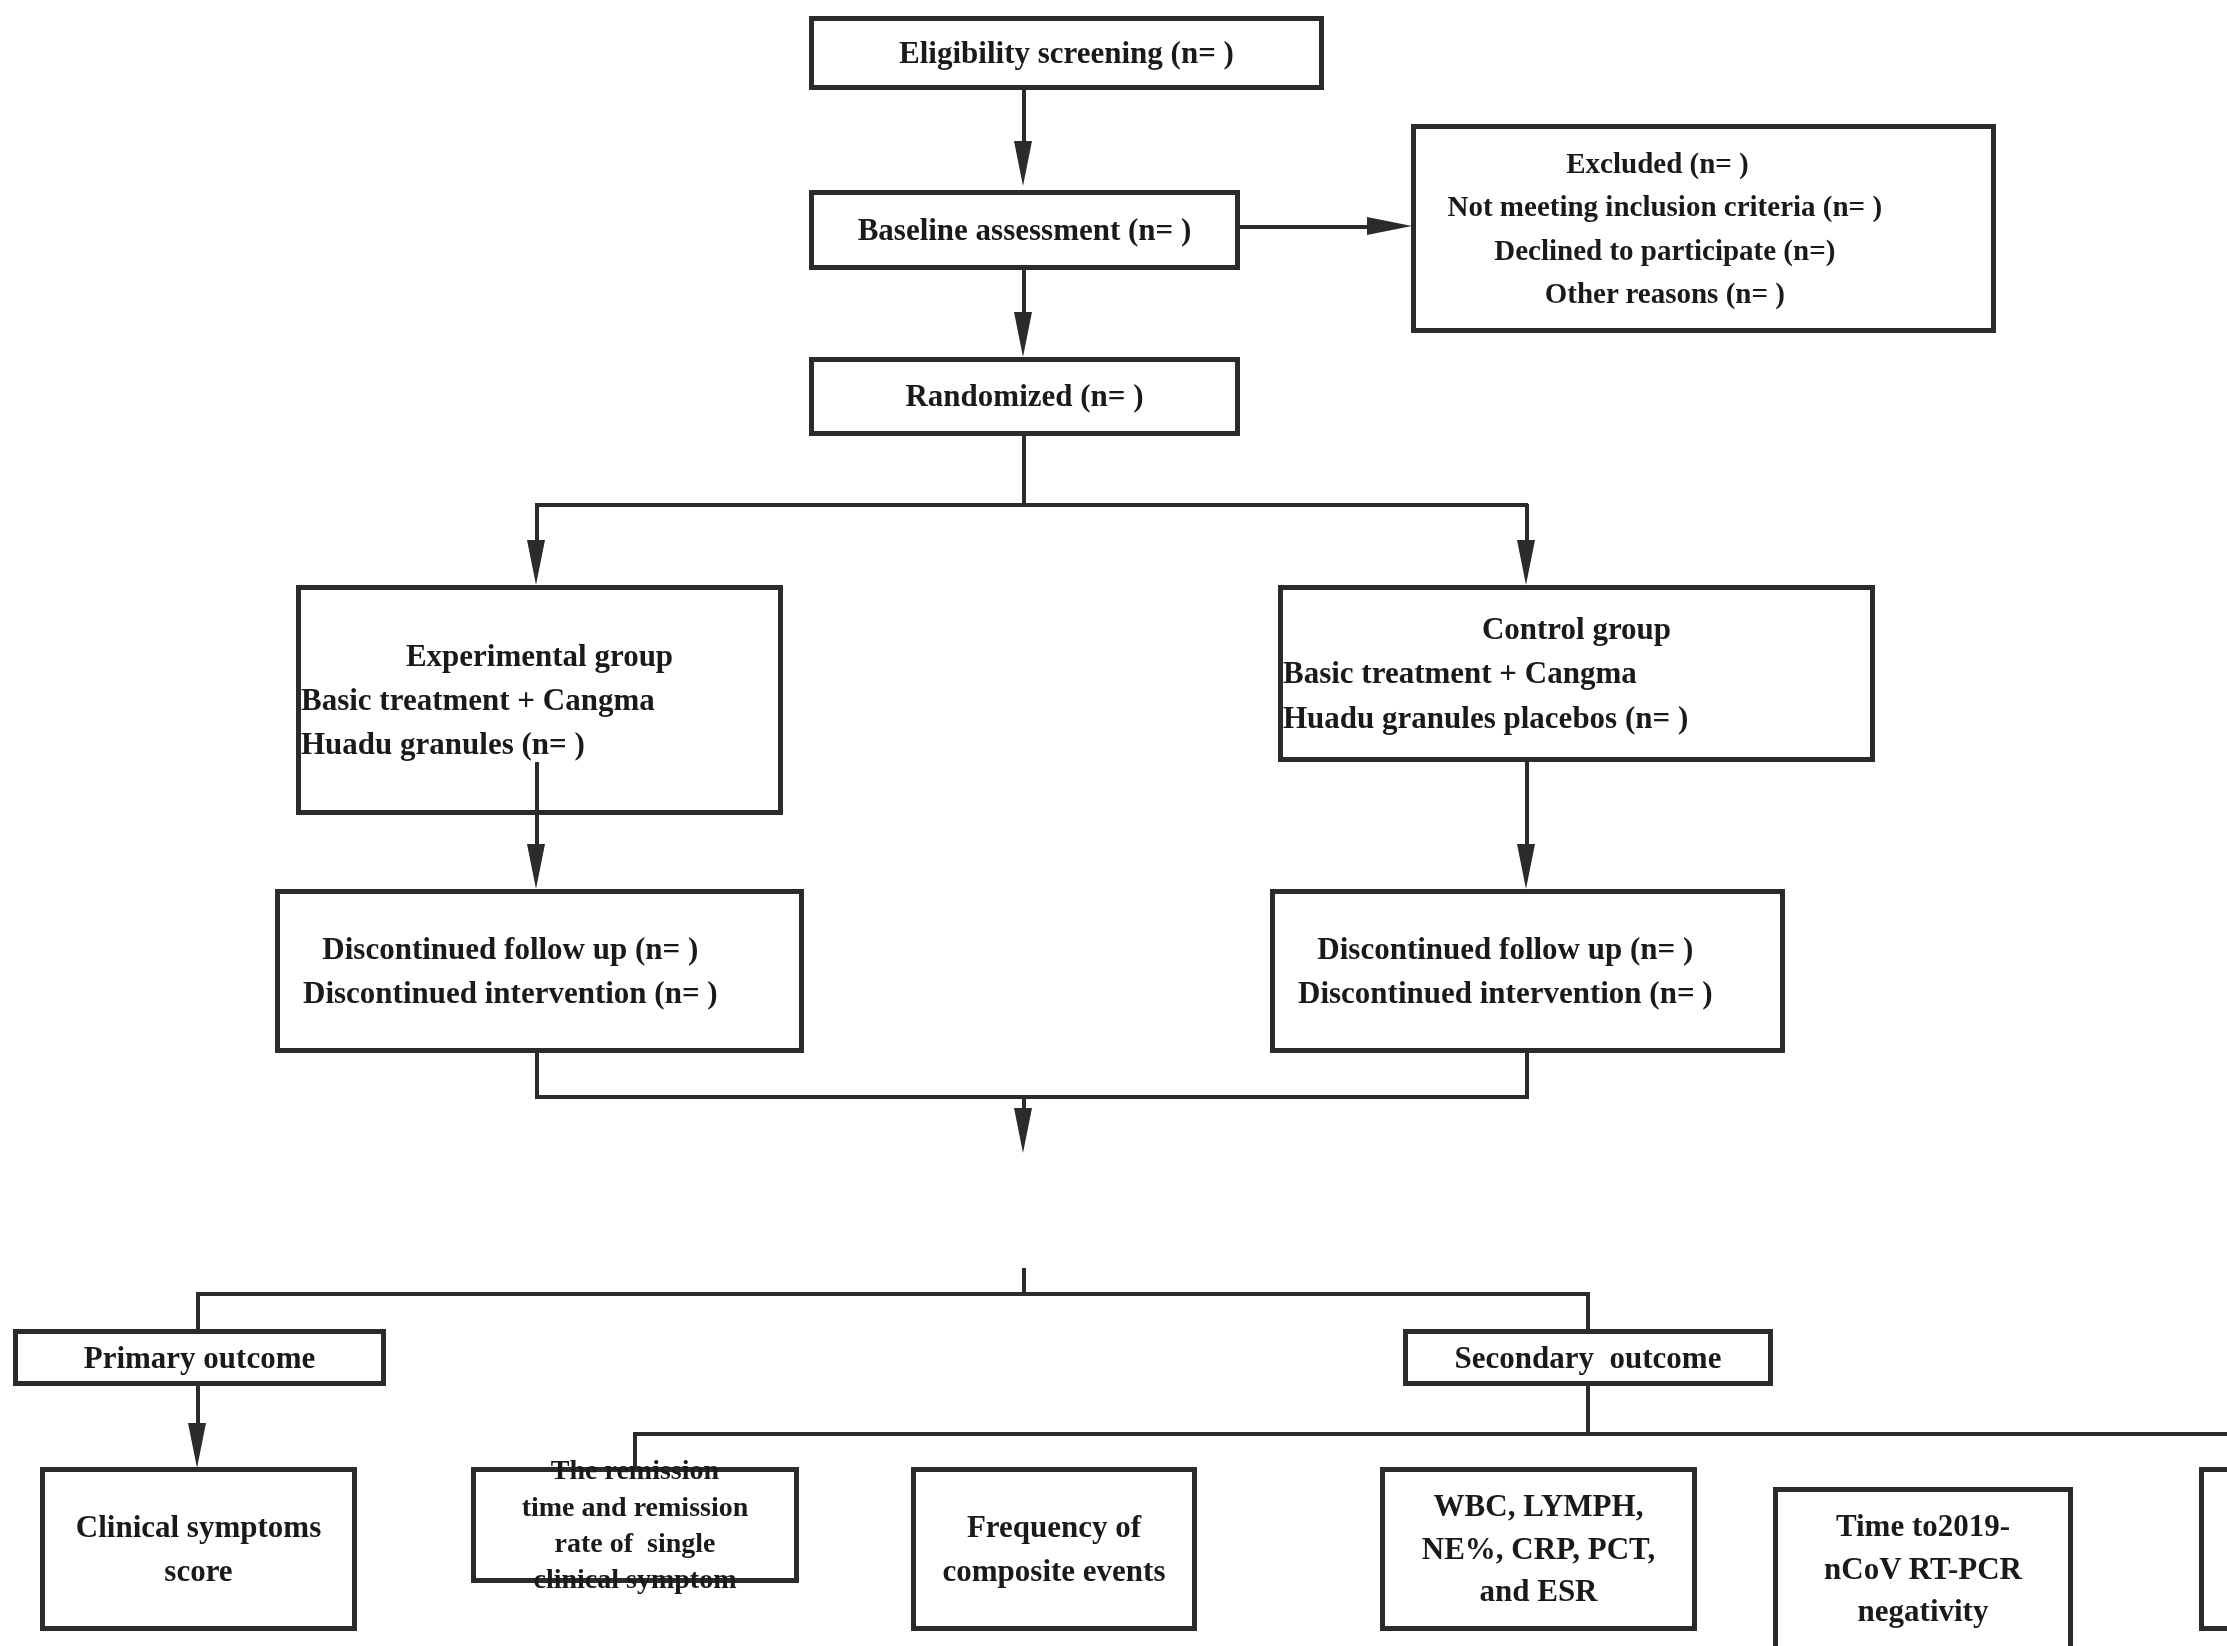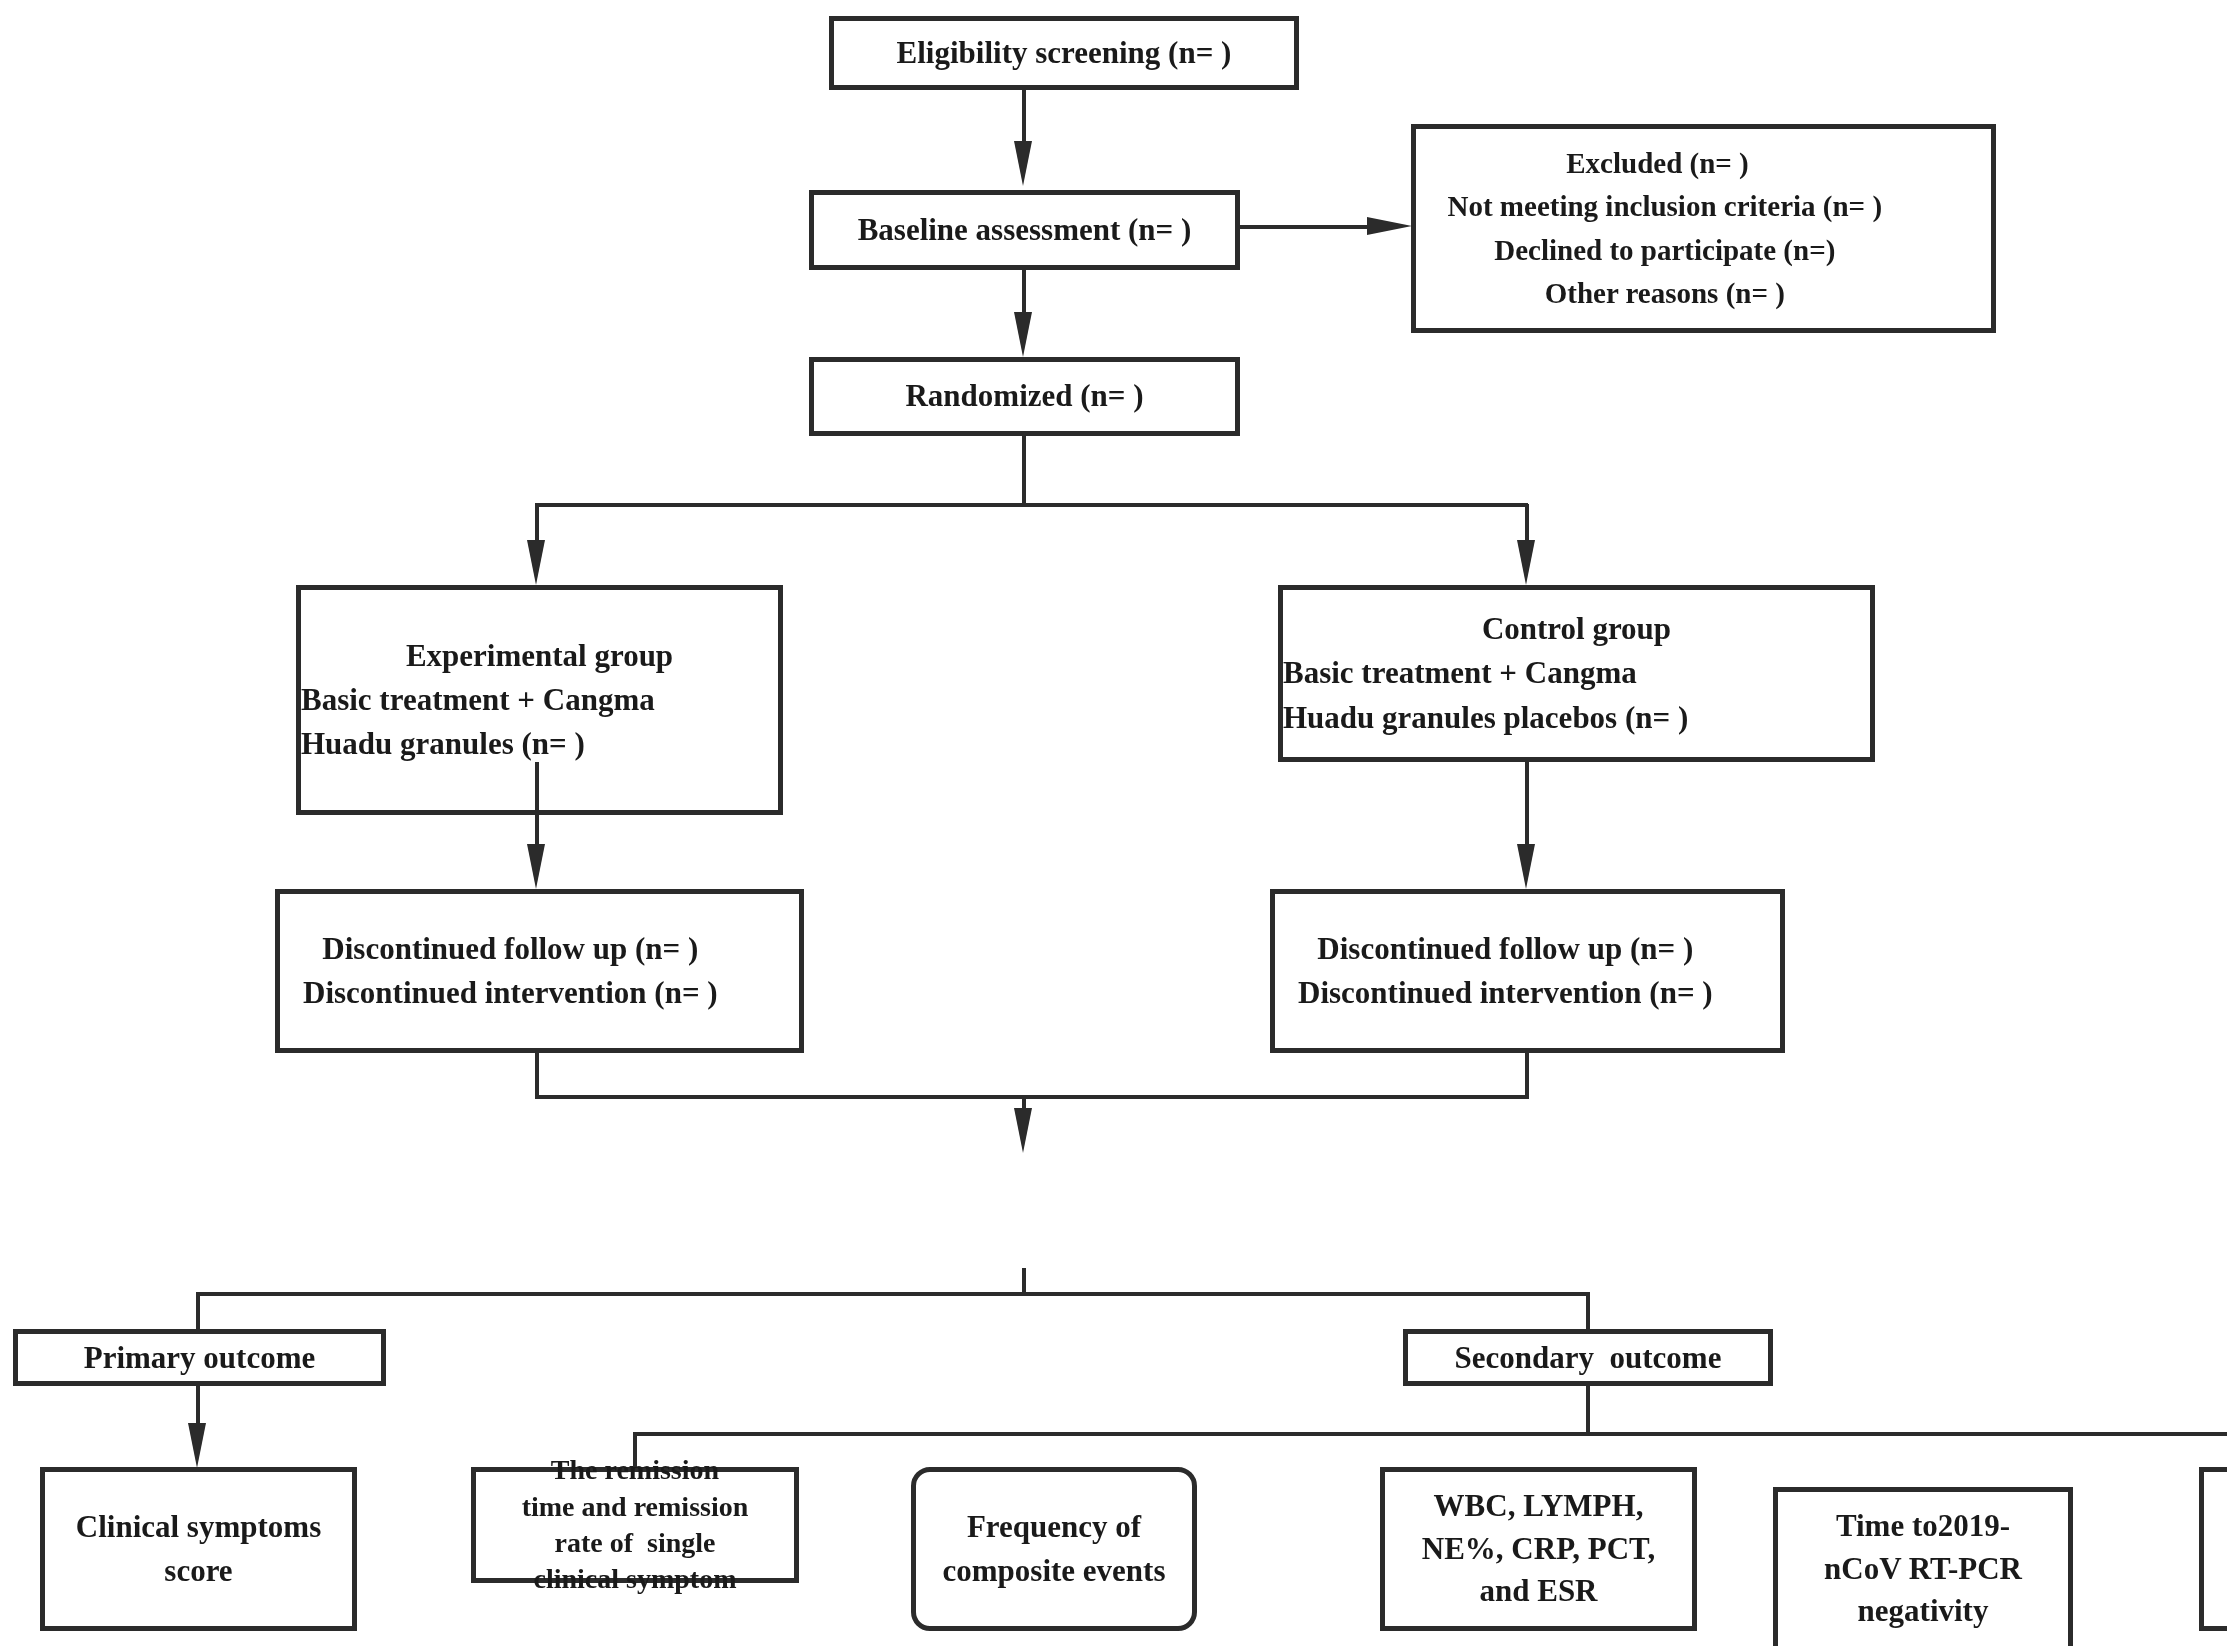--- a/index.html
+++ b/index.html
@@ -26,34 +26,34 @@
     align-items:center;
     justify-content:center;
     font-weight:bold;
     font-size:31px;
     line-height:1.42;
     text-align:center;
   }
   .box .lbl{white-space:pre-wrap;}
   .box.align-left{align-items:flex-start;text-align:center;}
 
-  .b-eligibility{left:809px;top:16px;width:470px;height:74px;margin-left:20px;}
+  .b-eligibility{left:809px;top:16px;width:515px;height:74px;}
   .b-baseline{left:809px;top:190px;width:431px;height:80px;}
   .b-excluded{left:1411px;top:124px;width:585px;height:209px;font-size:29px;line-height:1.5;padding-left:17px;}
   .b-randomized{left:809px;top:357px;width:431px;height:79px;}
   .b-experimental{left:296px;top:585px;width:487px;height:230px;}
   .b-control{left:1278px;top:585px;width:597px;height:177px;}
   .b-disc-left{left:275px;top:889px;width:529px;height:164px;padding-left:23px;}
   .b-disc-right{left:1270px;top:889px;width:515px;height:164px;padding-left:23px;}
   .b-analysed{left:831px;top:1152px;width:386px;height:116px;}
   .b-primary{left:13px;top:1329px;width:373px;height:57px;line-height:1;}
   .b-secondary{left:1403px;top:1329px;width:370px;height:57px;line-height:1;}
   .b-clinical{left:40px;top:1467px;width:317px;height:164px;}
   .b-remission{left:471px;top:1467px;width:328px;height:116px;font-size:28px;line-height:1.3;}
-  .b-frequency{left:911px;top:1467px;width:286px;height:164px;border-radius:19px;}
+  .b-frequency{left:911px;top:1467px;width:286px;height:164px;}
   .b-wbc{left:1339px;top:1467px;width:317px;height:164px;line-height:1.38;margin-left:41px;}
   .b-pcr{left:1773px;top:1467px;width:300px;height:164px;line-height:1.38;margin-top:20px;}
   .b-serum{left:2199px;top:1467px;width:297px;height:164px;line-height:1.38;}
 
   
   .g-title{width:100%;text-align:center;white-space:pre-wrap;}
   .g-body{width:100%;text-align:left;white-space:pre-wrap;}
 
   
   .ln{position:absolute;background:var(--line);}

